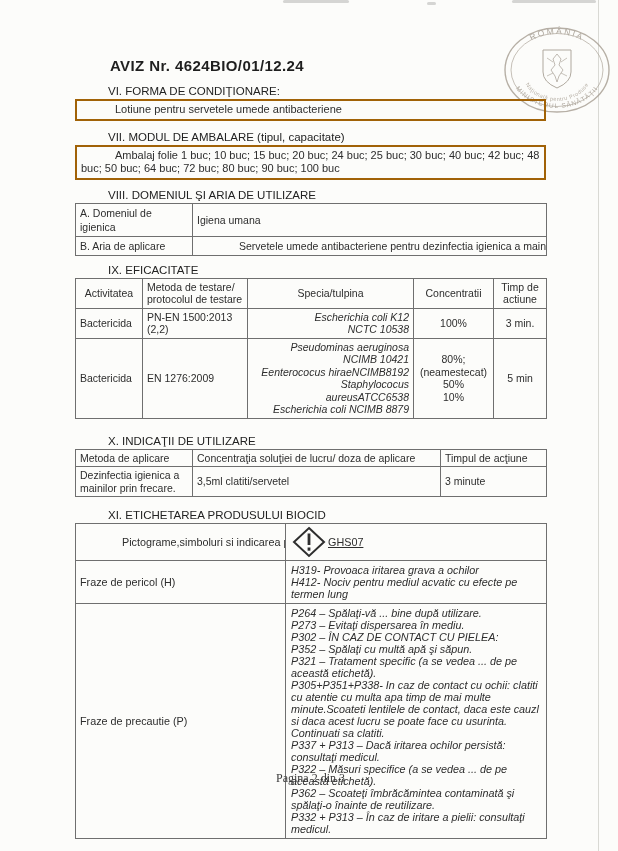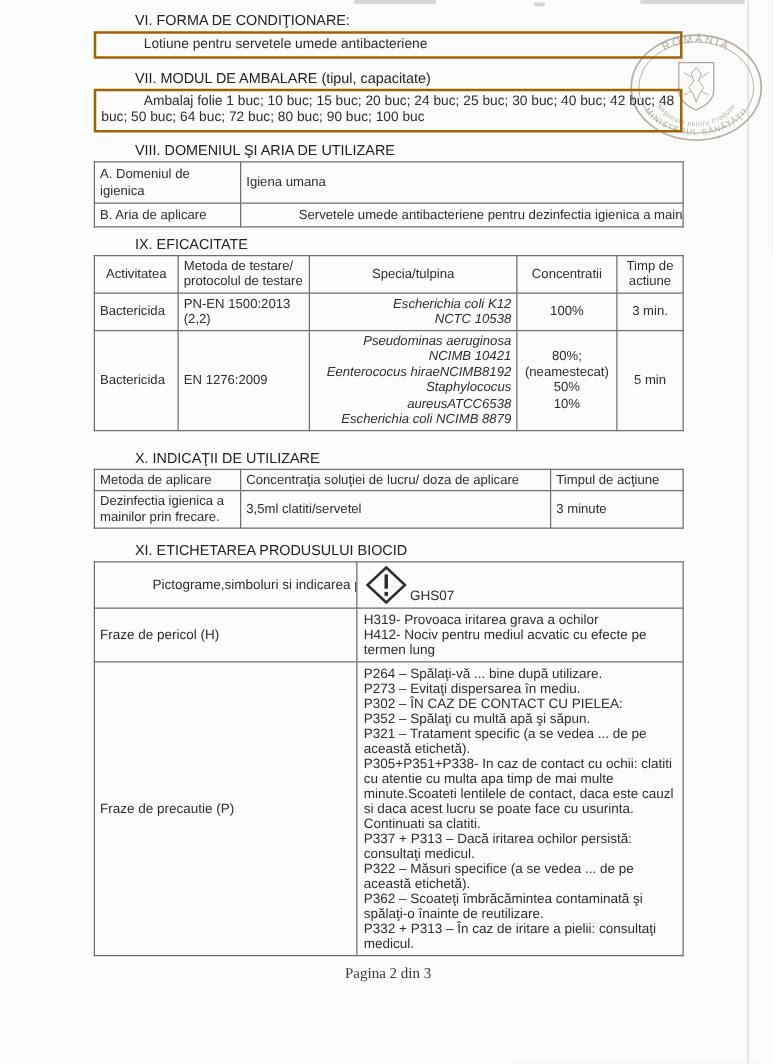--- a/index.html
+++ b/index.html
@@ -24,23 +24,23 @@
   
   .t-ix col.c1{width:67px}.t-ix col.c2{width:105px}.t-ix col.c3{width:166px}.t-ix col.c4{width:80px}.t-ix col.c5{width:53px}
   
   .t-viii col.c1{width:117px}.t-viii col.c2{width:354px}
   .t-viii td{line-height:14px;}
   
   .t-x col.c1{width:117px}.t-x col.c2{width:248px}.t-x col.c3{width:106px}
   
   .t-xi col.c1{width:210px}.t-xi col.c2{width:261px}
   .t-xi td{font-size:10.8px;line-height:12px;}
-  .t-xi .phrases{padding:3px 5px;line-height:12px;}
+  .t-xi .phrases{padding:3px 5px;line-height:12px;font-style:italic;}
   .ghs-cell{padding:2px 6px;}
-  .ghs-wrap{display:flex;align-items:flex-end;gap:2px;}
+  .ghs-wrap{display:flex;align-items:center;gap:2px;text-decoration:underline;}
   .ghs-caption{font-size:10.8px;padding-bottom:1px;}
   .footer{position:absolute;top:771px;left:75px;width:471px;text-align:center;
     font-family:"Liberation Serif","DejaVu Serif",serif;font-size:12px;color:#3a3a3a;}
   
   .edge-line{position:absolute;top:0;left:598px;width:1px;height:851px;background:#d9d9d4;}
   .smudge{position:absolute;background:#b5b5b2;opacity:.55;border-radius:2px;}
   .s1{left:283px;top:0;width:66px;height:3px;}
   .s2{left:427px;top:2px;width:9px;height:3px;}
   .s3{left:512px;top:0;width:84px;height:3px;}
   
@@ -76,20 +76,21 @@
 
     <g stroke="#9a9185" fill="none" stroke-width="1">
       <path d="M 42 26 h 28 v 22 q 0 10 -14 16 q -14 -6 -14 -16 z"></path>
       <path d="M 56 30 l 4 5 l -2 6 l 4 5 l -4 6 l -2 6 l -2 -6 l -4 -6 l 4 -5 l -2 -6 z" stroke-width="0.8"></path>
       <path d="M 46 34 l 6 4 M 66 34 l -6 4 M 46 52 l 6 -3 M 66 52 l -6 -3" stroke-width="0.7"></path>
     </g>
   </svg>
 
   <div class="content">
 
+    <div class="doc-title">AVIZ Nr. 4624BIO/01/12.24</div>
 
     <div class="sec-heading">VI. FORMA DE CONDIŢIONARE:</div>
     <div class="box">
       <p class="indent">Lotiune pentru servetele umede antibacteriene</p>
     </div>
 
     <div class="sec-heading" style="margin-top:10px">VII. MODUL DE AMBALARE (tipul, capacitate)</div>
     <div class="box">
       <p class="indent">Ambalaj folie 1 buc; 10 buc; 15 buc; 20 buc; 24 buc; 25 buc; 30 buc; 40 buc; 42 buc; 48 buc; 50 buc; 64 buc; 72 buc; 80 buc; 90 buc; 100 buc</p>
     </div>

